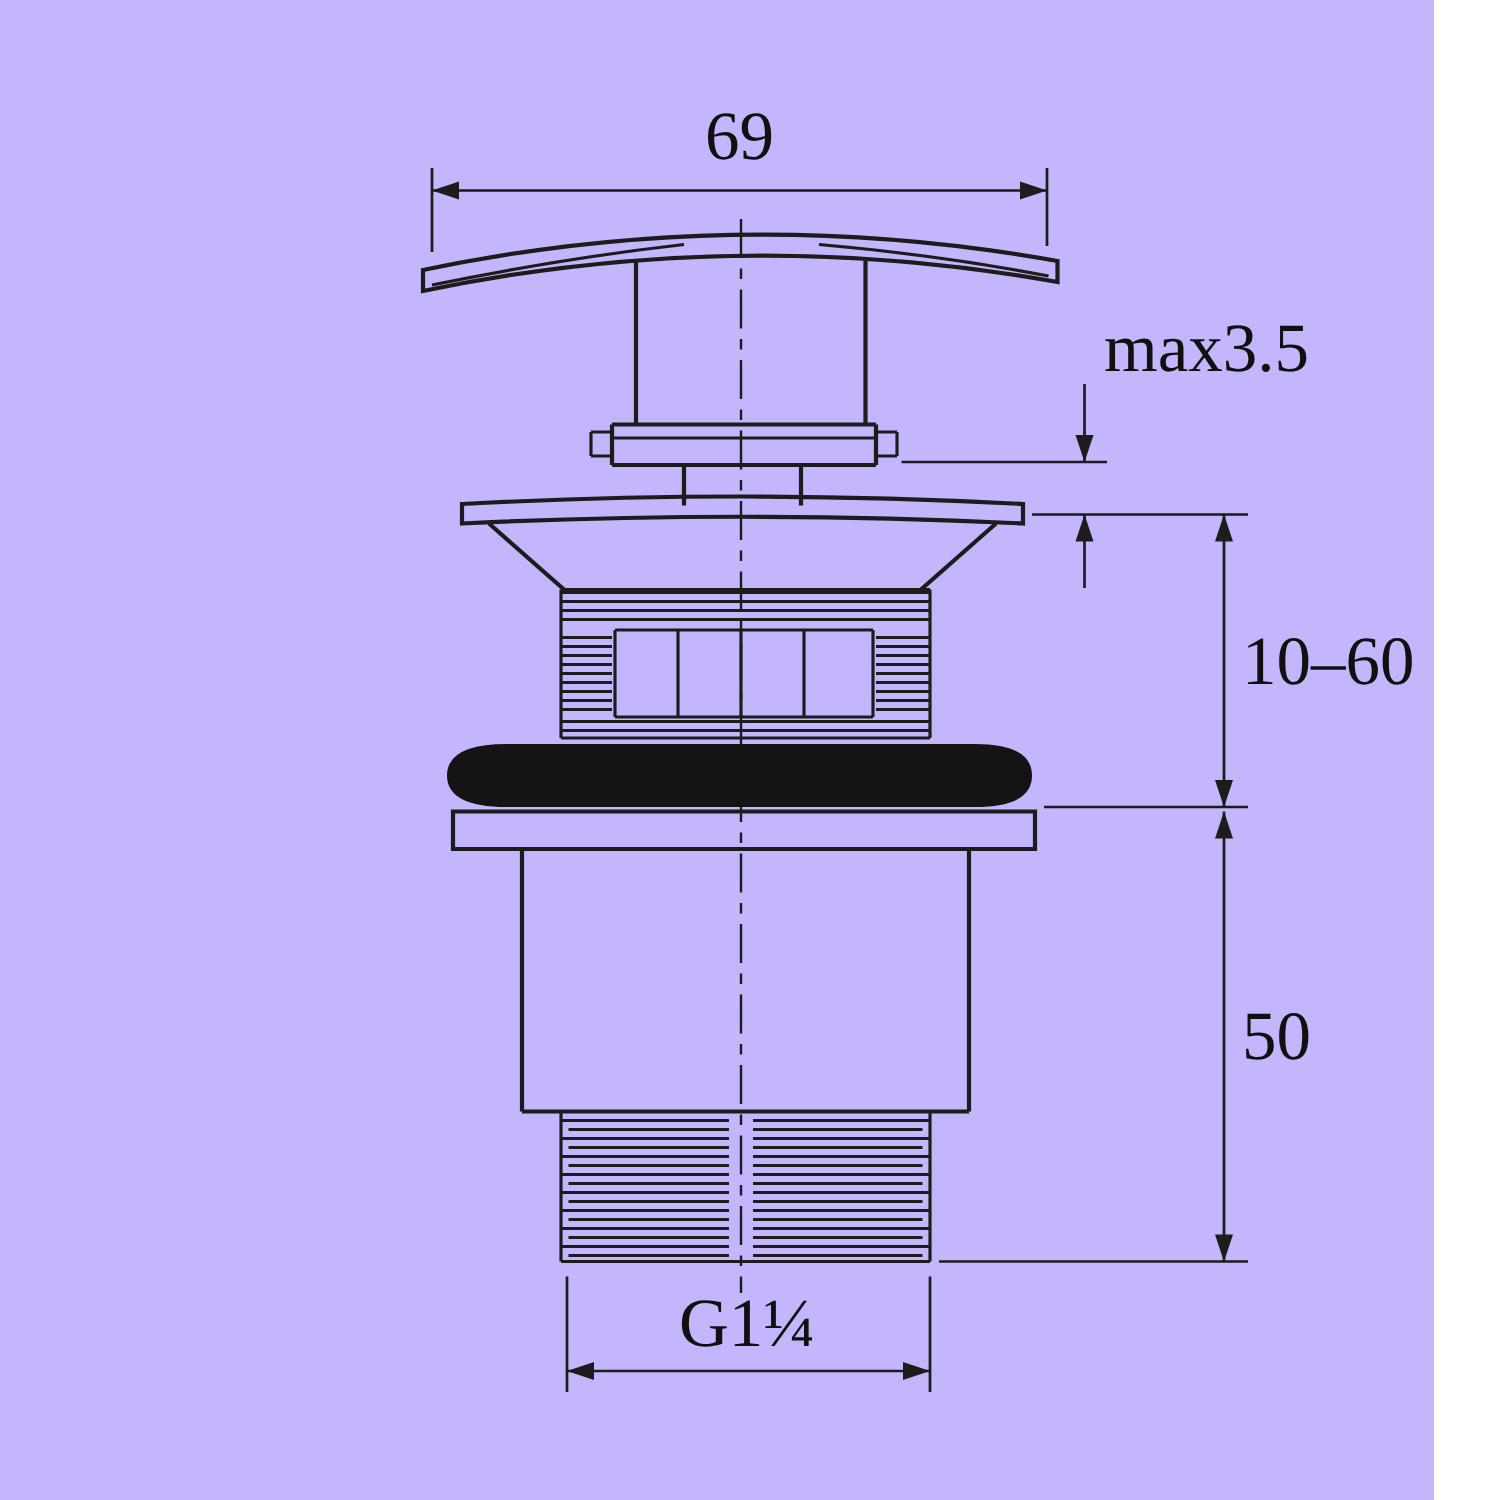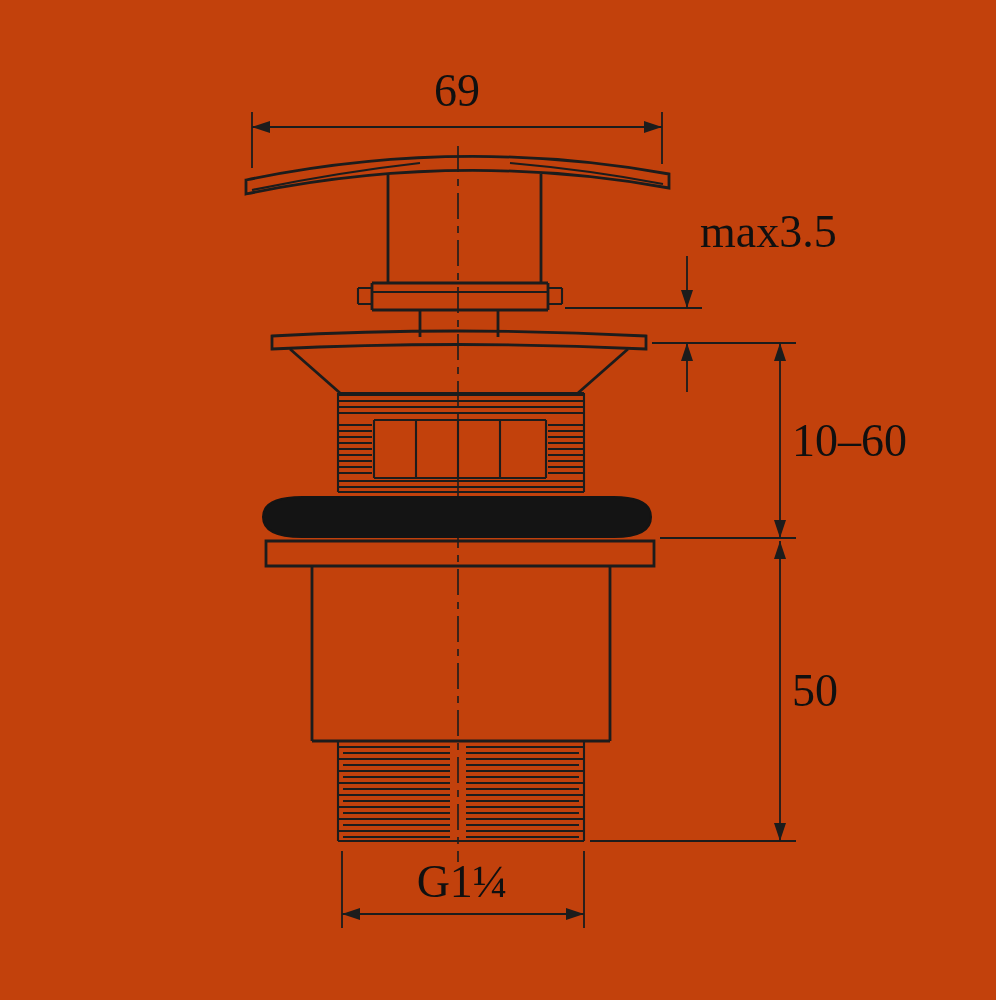--- a/index.html
+++ b/index.html
@@ -1,18 +1,19 @@
 <!DOCTYPE html>
 <html><head>
 <meta charset="utf-8">
 <style>
   html,body{margin:0;padding:0;background:#ffffff;}
   .stage{
-    width:996px;height:1000px;background:#c2410c;position:relative;
+    width:920px;height:1000px;background:#c4b5fd;position:relative;
     font-family:"Liberation Serif", serif;
+    padding-left:36px;
   }
   svg{display:block;}
   .part{stroke:#1c1c1c;stroke-width:2.8;fill:none;stroke-linecap:butt;stroke-linejoin:miter;}
   .part-thin{stroke:#1c1c1c;stroke-width:2.1;fill:none;}
   .hatch{stroke:#1c1c1c;stroke-width:1.9;fill:none;}
   .solid{fill:#141414;stroke:#141414;stroke-width:2;}
   .dim{stroke:#1c1c1c;stroke-width:1.8;fill:none;}
   .dim-arrow{fill:#1c1c1c;stroke:none;}
   .dim-text{font-family:"Liberation Serif", serif;font-size:46px;fill:#101010;}
   .centerline{stroke:#1c1c1c;stroke-width:1.6;fill:none;stroke-dasharray:26 7 7 7;}

